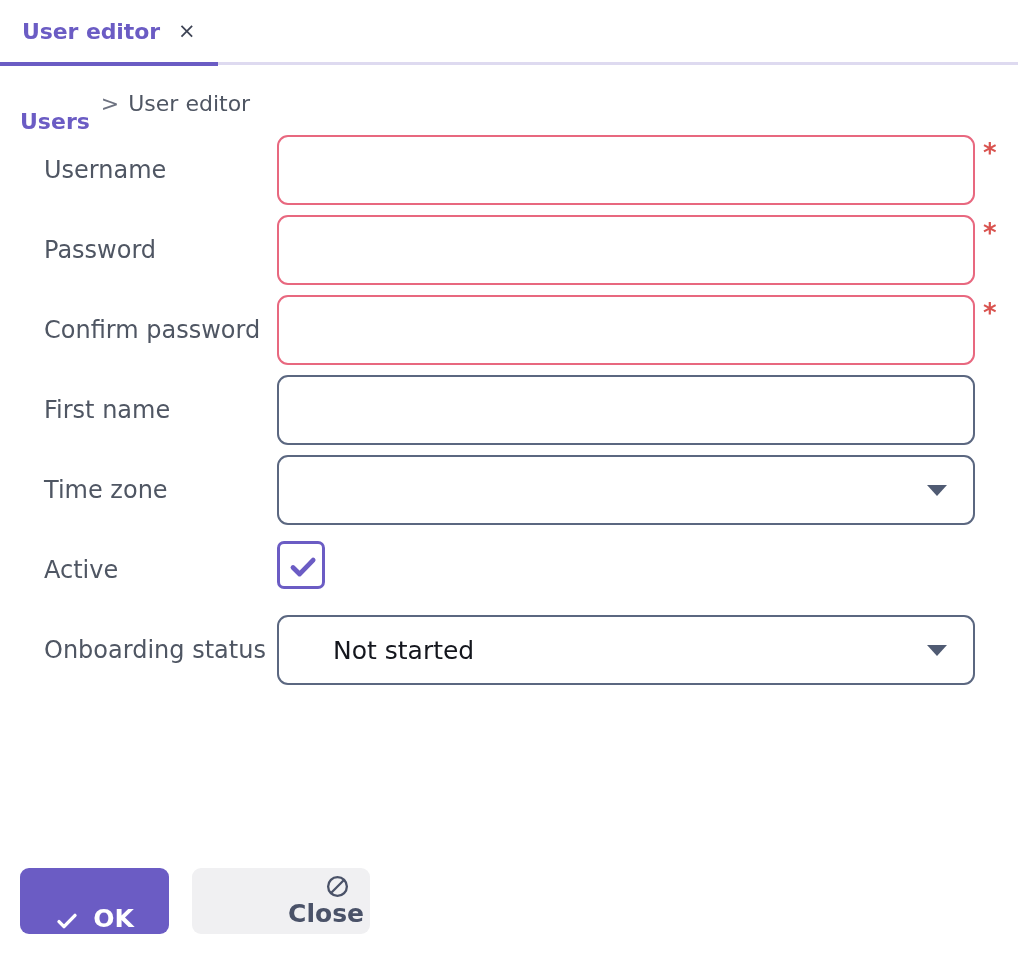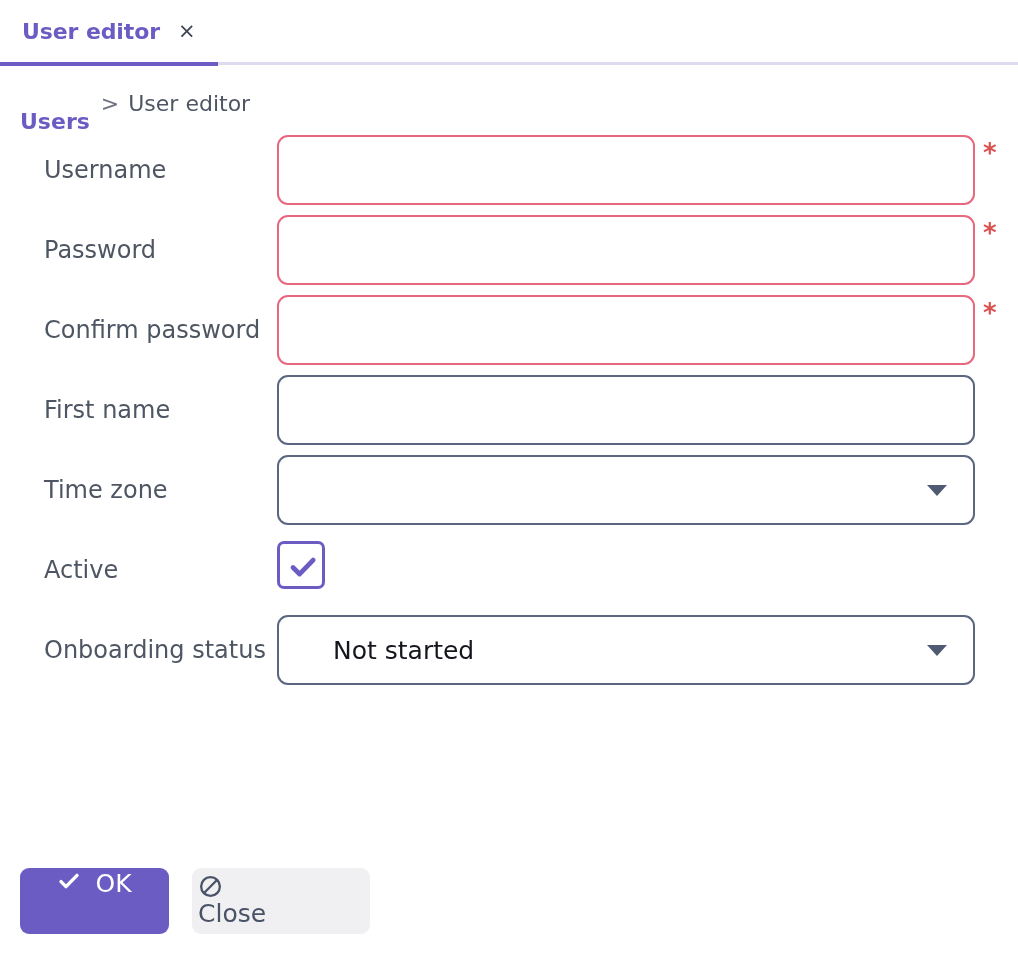--- a/index.html
+++ b/index.html
@@ -187,24 +187,24 @@
     width: 1018px;
     height: 70px;
   }
   .btn {
     position: absolute;
     top: 0;
     height: 66px;
     border: none;
     border-radius: 9px;
     display: flex;
-    align-items: flex-start;
+    align-items: flex-end;
     justify-content: center;
     font-size: 25px;
-    font-weight: normal;
+    font-weight: bold;
     cursor: pointer;
     font-family: "DejaVu Sans", "Liberation Sans", sans-serif;
   }
   #btn-ok {
     left: 20px;
     width: 149px;
     background: #6b5cc4;
     color: #ffffff;
   }
   #btn-close {

